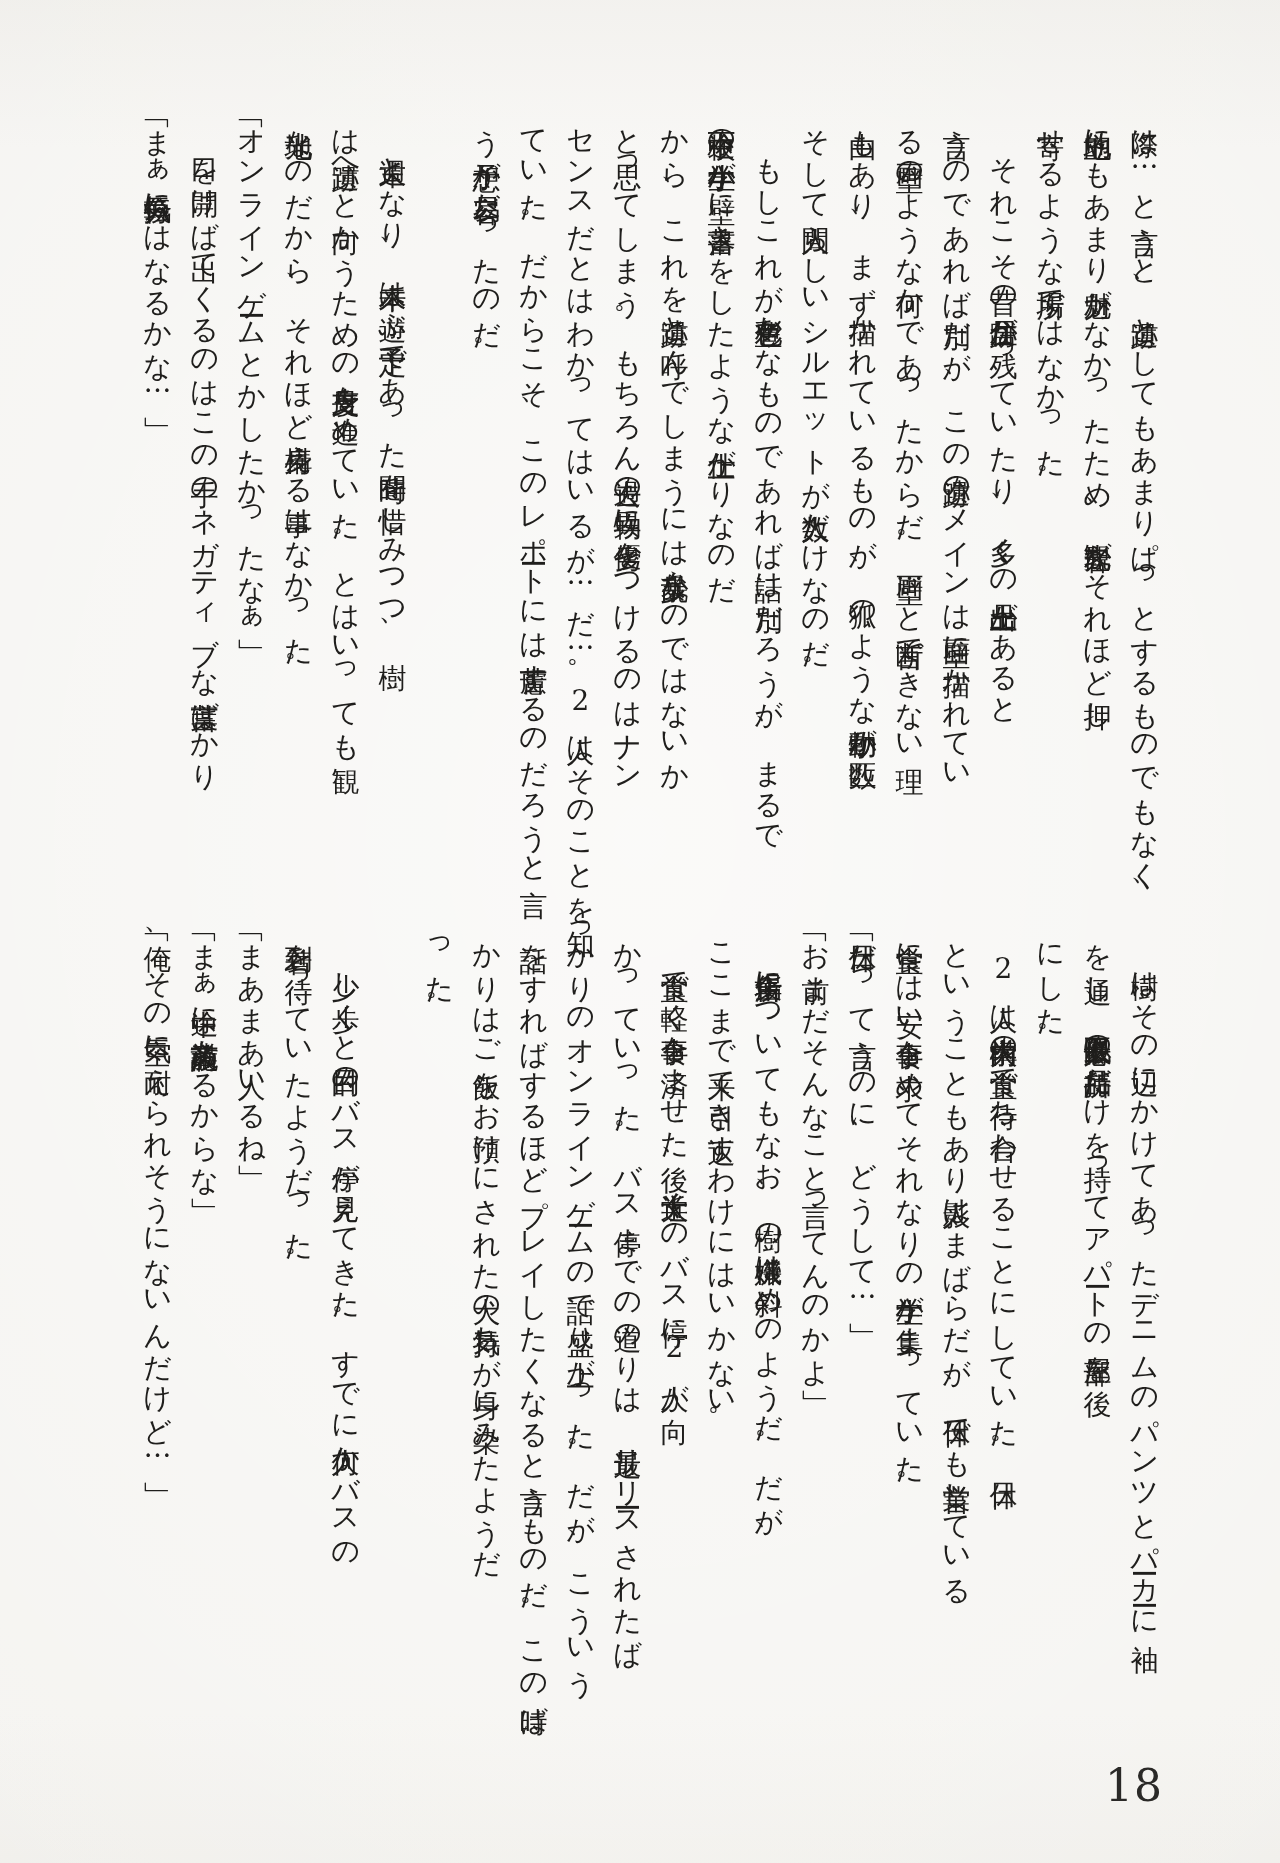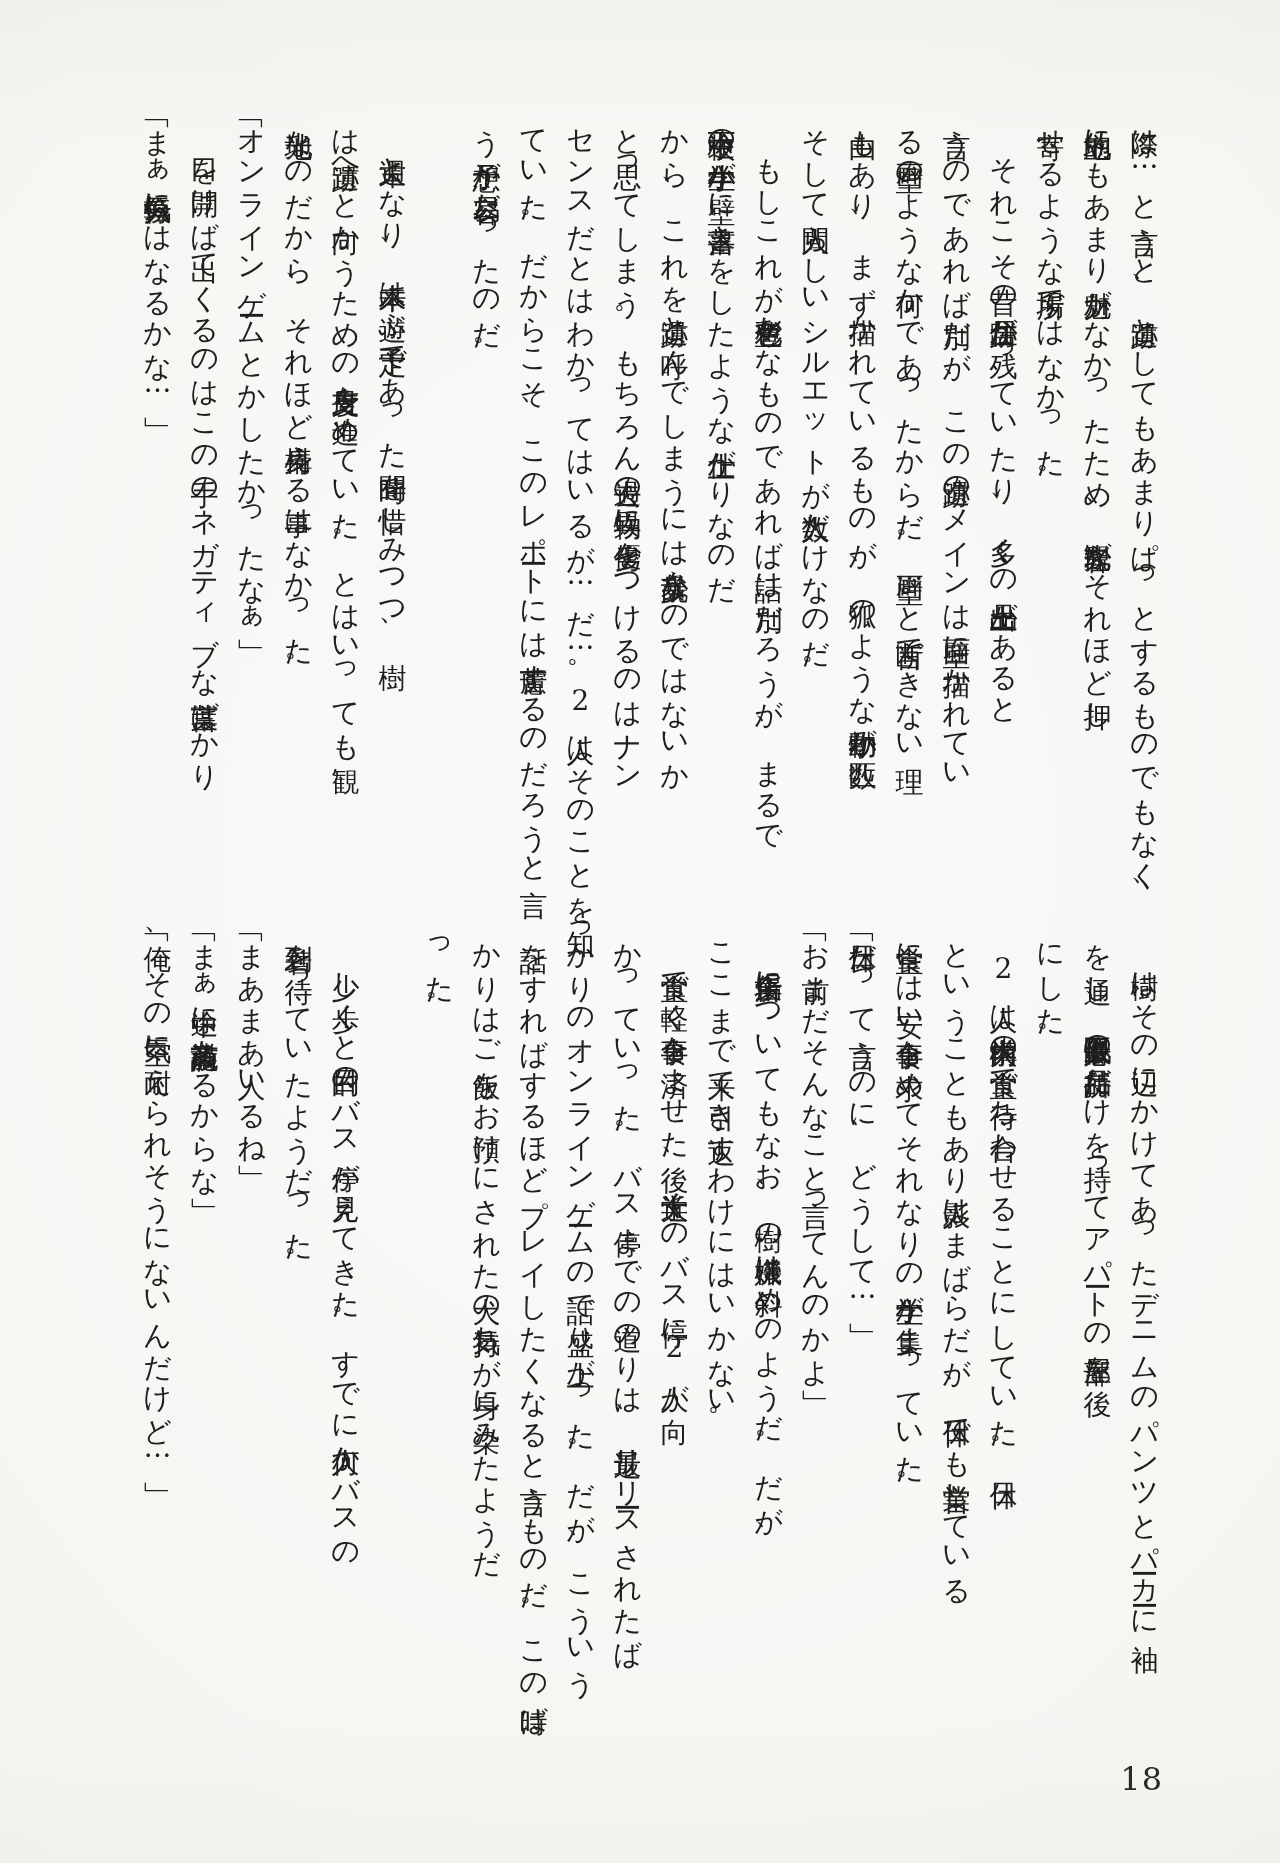--- a/index.html
+++ b/index.html
@@ -40,21 +40,21 @@
     margin: 0;
     padding: 0;
     line-height: 47px;      
     white-space: pre;
   }
   .page-number {
     position: absolute;
     top: 1760px;
     right: 117px;
     color: #2a2927;
-    font-size: 32px;
+    font-size: 44px;
     font-family: "DejaVu Serif", "Liberation Serif", serif;
     letter-spacing: 1px;
   }
 </style>
 </head>
 <body>
 
 <div class="paper-vignette"></div>
 
 <div class="text-band band-top">

